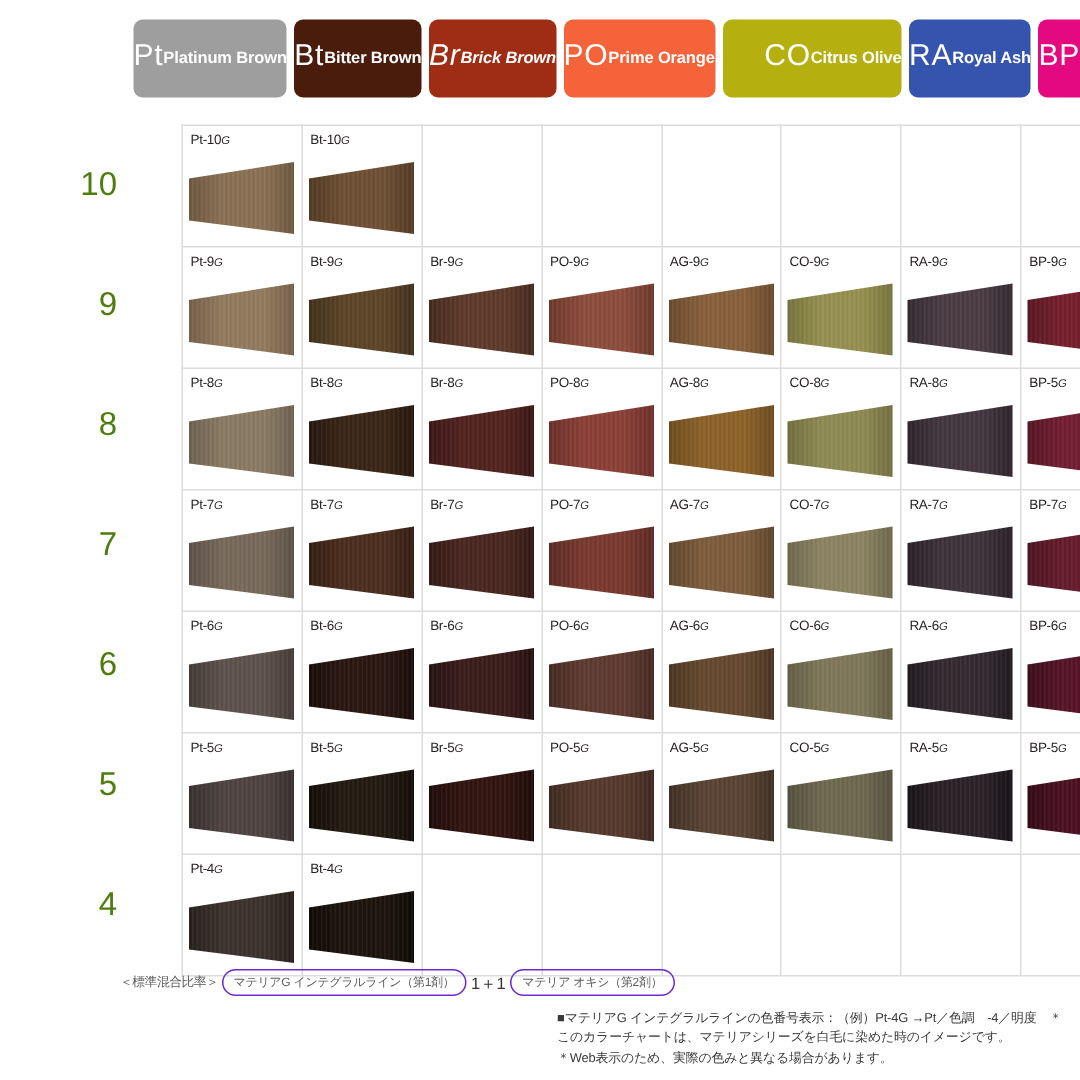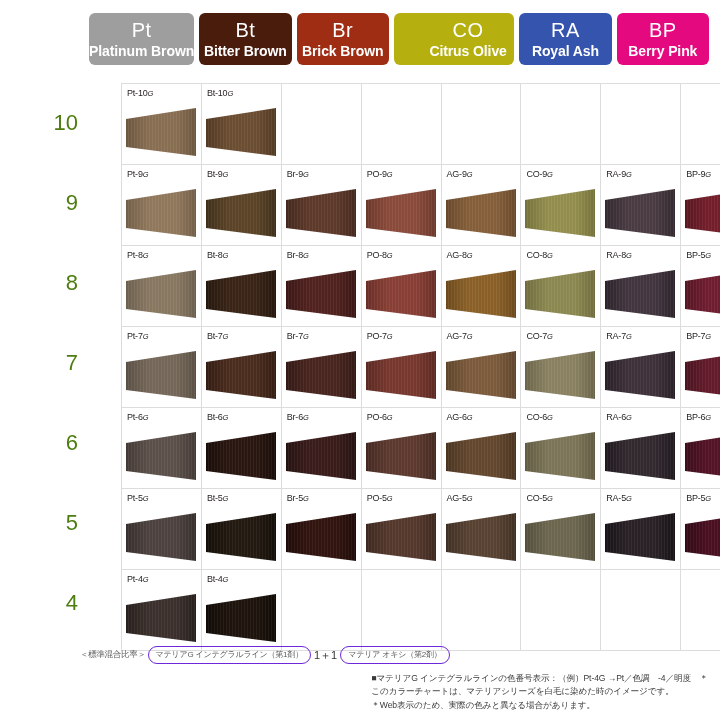--- a/index.html
+++ b/index.html
@@ -23,34 +23,34 @@
     top: 13px;
     width: 620px;
     height: 52px;
     display: flex;
     gap: 5px;
   }
   .tab {
     flex: 1 1 0;
     border-radius: 6px;
     display: flex;
-    flex-direction: column;
+    flex-direction: row;
     align-items: center;
     justify-content: center;
     line-height: 1;
     user-select: none;
   }
   .tab-code {
     font-size: 20px;
     font-weight: 400;
     letter-spacing: .5px;
     margin-bottom: 4px;
   }
   .tab-name {
-    font-size: 14px;
+    font-size: 11px;
     font-weight: 700;
     letter-spacing: -.1px;
     white-space: nowrap;
   }
 
   
   #grid-wrap {
     position: absolute;
     left: 78px;
     top: 83px;
@@ -156,23 +156,27 @@
 
 <div id="tab-row">
     <div class="tab" style="background: rgb(158, 158, 158); color: rgb(255, 255, 255);">
       <div class="tab-code">Pt</div>
       <div class="tab-name">Platinum Brown</div>
     </div>
     <div class="tab" style="background: rgb(74, 28, 12); color: rgb(255, 255, 255);">
       <div class="tab-code">Bt</div>
       <div class="tab-name">Bitter Brown</div>
     </div>
-    <div class="tab" style="background: rgb(158, 45, 19); color: rgb(255, 255, 255);">
+    <div class="tab" style="background: rgb(158, 45, 19); color: rgb(255, 255, 255); font-style: italic;">
       <div class="tab-code">Br</div>
       <div class="tab-name">Brick Brown</div>
+    </div>
+    <div class="tab" style="background: rgb(244, 99, 58); color: rgb(255, 255, 255);">
+      <div class="tab-code">PO</div>
+      <div class="tab-name">Prime Orange</div>
     </div>
     <div class="tab" style="background: rgb(181, 176, 16); color: rgb(255, 255, 255); padding-left: 28px;">
       <div class="tab-code">CO</div>
       <div class="tab-name">Citrus Olive</div>
     </div>
     <div class="tab" style="background: rgb(52, 84, 173); color: rgb(255, 255, 255);">
       <div class="tab-code">RA</div>
       <div class="tab-name">Royal Ash</div>
     </div>
     <div class="tab" style="background: rgb(228, 9, 126); color: rgb(255, 255, 255);">

